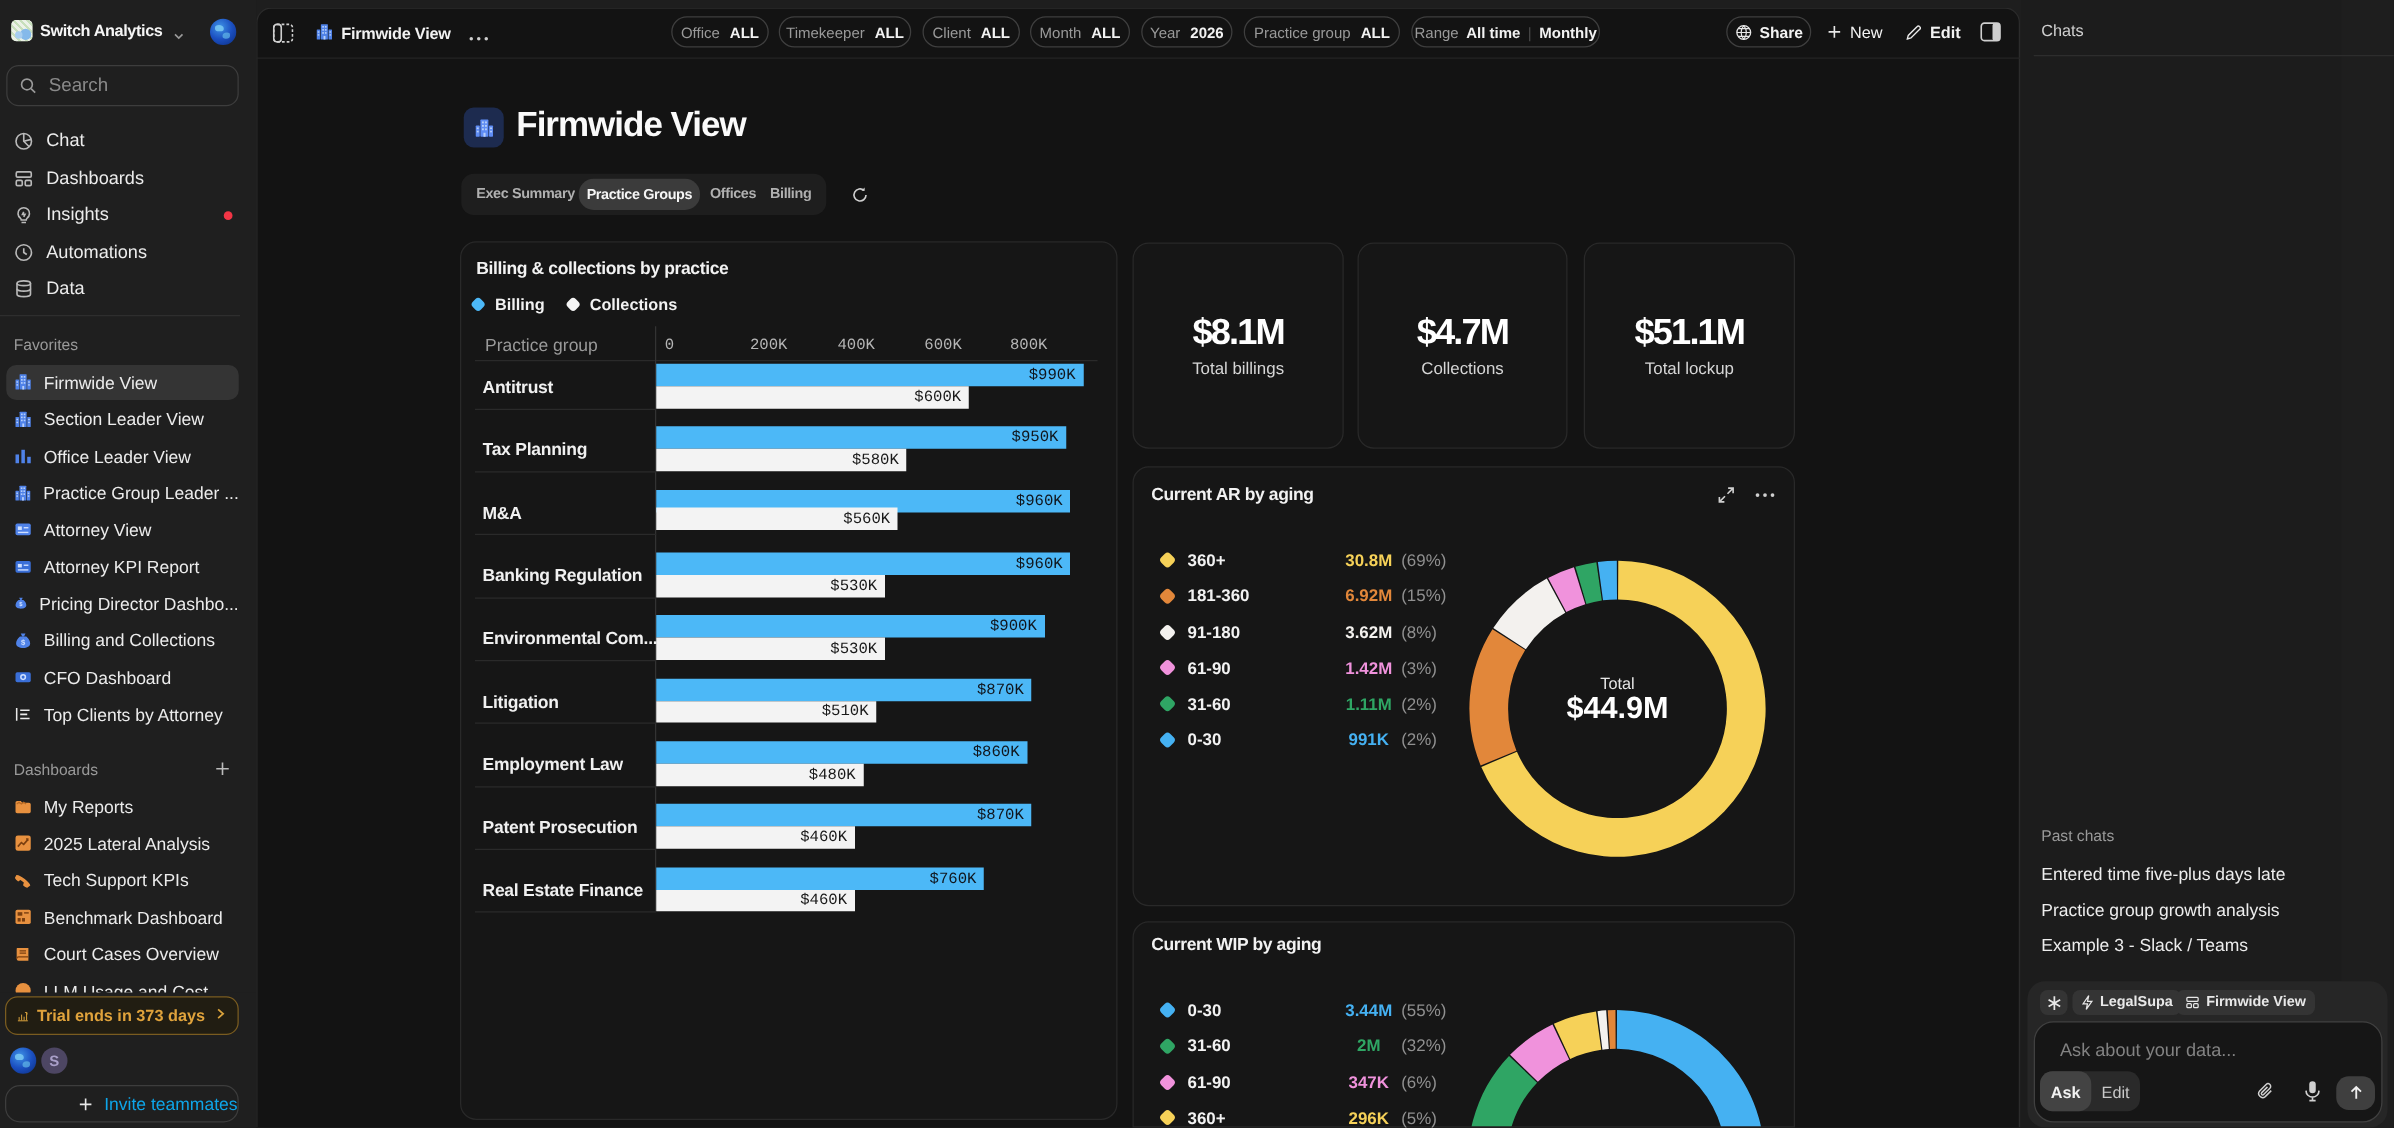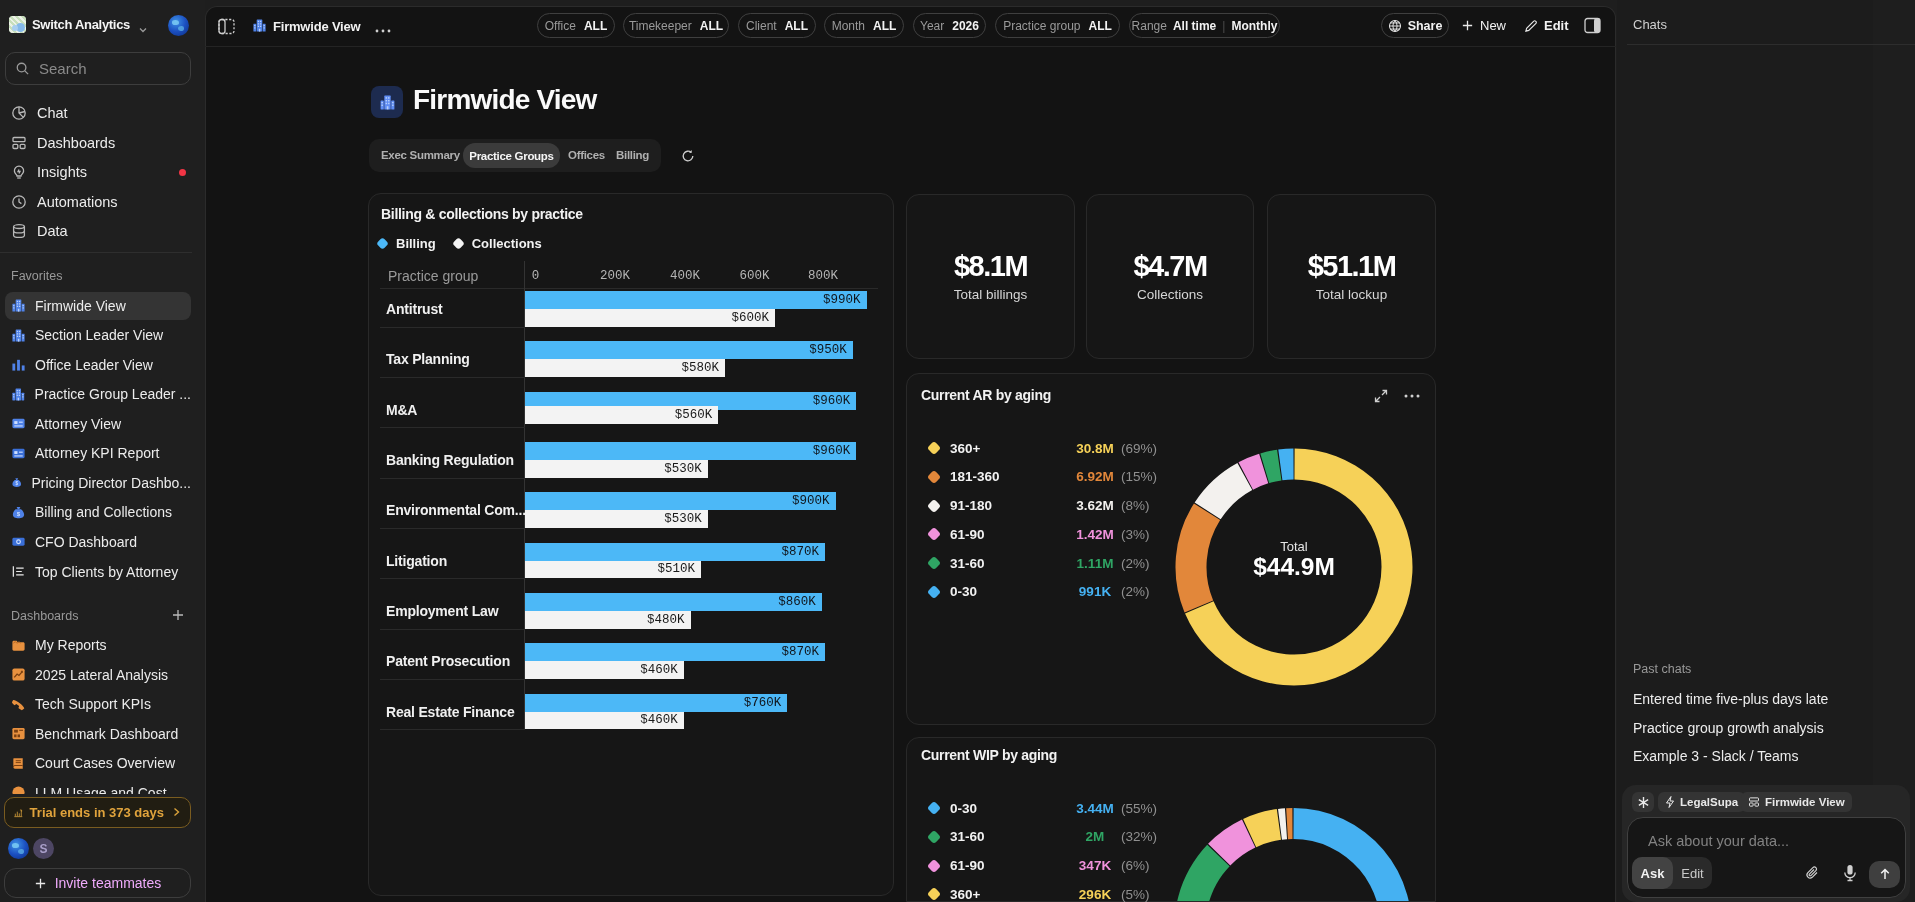--- a/index.html
+++ b/index.html
@@ -294,21 +294,21 @@
       <span style="color:#e0a33c;font-size:13px;font-weight:bold;white-space:nowrap">Trial ends in 373 days</span>
     <span style="margin-left:auto"><svg width="12" height="12" viewBox="0 0 12 12">
           <path d="M4.5 2.5l4 3.5-4 3.5" stroke="#d9a23c" stroke-width="1.4" fill="none"></path>
         </svg></span>
   </div>
   <div style="position:absolute;left:8px;top:838px;width:21px;height:21px;border-radius:50%;background:radial-gradient(circle at 38% 32%, #3f93e6 0%, #1b4fc0 50%, #0a2c80 100%);overflow:hidden">
       <div style="position:absolute;left:4px;top:5px;width:7px;height:5px;background:#7fd0f5;border-radius:50% 60% 40% 50%;opacity:.8"></div>
       <div style="position:absolute;left:10px;top:11px;width:6px;height:5px;background:#63b9e8;border-radius:60% 40% 55% 45%;opacity:.7"></div>
     </div>
   <div style="position:absolute;left:33px;top:838px;width:21px;height:21px;border-radius:50%;background:#4d4663;display:flex;align-items:center;justify-content:center;color:#a99fc9;font-size:12px;font-weight:bold">S</div>
-  <div style="position:absolute;left:4px;top:868px;width:187px;height:30px;border:1px solid #3d3d3d;border-radius:12px;display:flex;align-items:center;justify-content:center;gap:8px;color:#f0abfc;font-size:14px">
+  <div style="position:absolute;left:4px;top:868px;width:187px;height:30px;border:1px solid #3d3d3d;border-radius:12px;display:flex;align-items:center;justify-content:flex-end;gap:8px;color:#0ea5e9;font-size:14px">
     <svg width="13" height="13" viewBox="0 0 14 14">
         <path d="M7 2v10M2 7h10" stroke="#e8e8e8" stroke-width="1.4"></path>
       </svg>Invite teammates
   </div>
 </div>
 
 <div id="main"></div>
 <div id="topbar">
   <svg style="position:absolute;left:13px;top:12px" width="17" height="17" viewBox="0 0 17 17">
       <rect x="1" y="1.5" width="15" height="14" rx="2.5" stroke="#cfcfcf" stroke-width="1.3" fill="none" stroke-dasharray="2.2 1.6"></rect>

